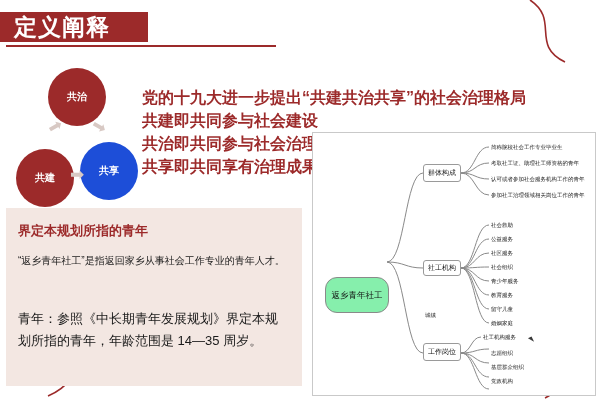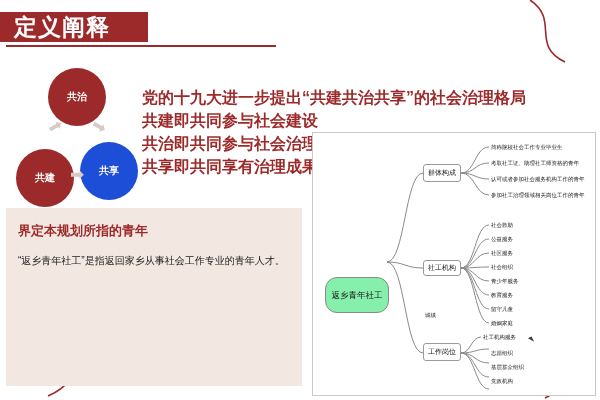--- a/index.html
+++ b/index.html
@@ -236,20 +236,21 @@
 
   <div class="red-block">
     <div class="line">党的十九大进一步提出“共建共治共享”的社会治理格局</div>
     <div class="line">共建即共同参与社会建设</div>
     <div class="line">共治即共同参与社会治理</div>
     <div class="line">共享即共同享有治理成果</div>
   </div>
 
   <div class="def-title">界定本规划所指的青年</div>
   <div class="def-body">“返乡青年社工”是指返回家乡从事社会工作专业的青年人才。</div>
+  <div class="def-body2">青年：参照《中长期青年发展规划》界定本规划所指的青年，年龄范围是 14—35 周岁。</div>
 
   <div class="mindmap">
     <svg width="282" height="262" style="position:absolute;left:0;top:0;">
       <path d="M74 129 C 92 129, 92 40, 110 40" stroke="#8a8a8a" stroke-width="1" fill="none"></path>
       <path d="M74 129 C 92 129, 92 135, 110 135" stroke="#8a8a8a" stroke-width="1" fill="none"></path>
       <path d="M74 129 C 92 129, 92 220, 110 220" stroke="#8a8a8a" stroke-width="1" fill="none"></path>
 
       <path d="M148 40 C 162 40, 162 14, 176 14" stroke="#8a8a8a" stroke-width="1" fill="none"></path>
       <path d="M148 40 C 162 40, 162 30, 176 30" stroke="#8a8a8a" stroke-width="1" fill="none"></path>
       <path d="M148 40 C 162 40, 162 46, 176 46" stroke="#8a8a8a" stroke-width="1" fill="none"></path>

